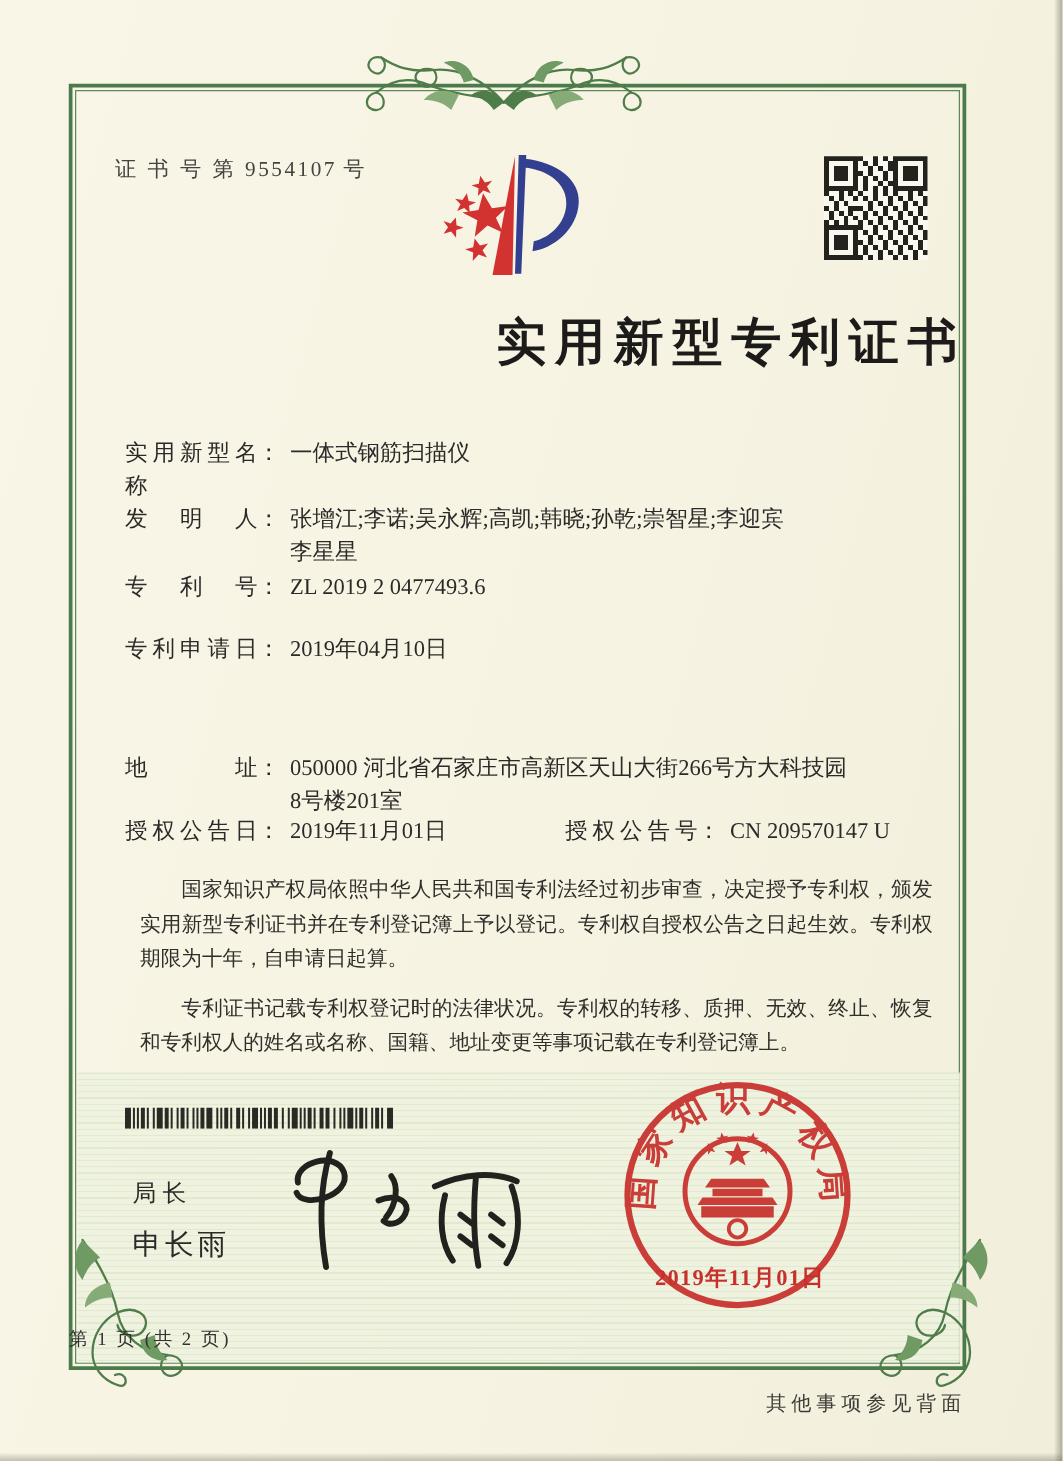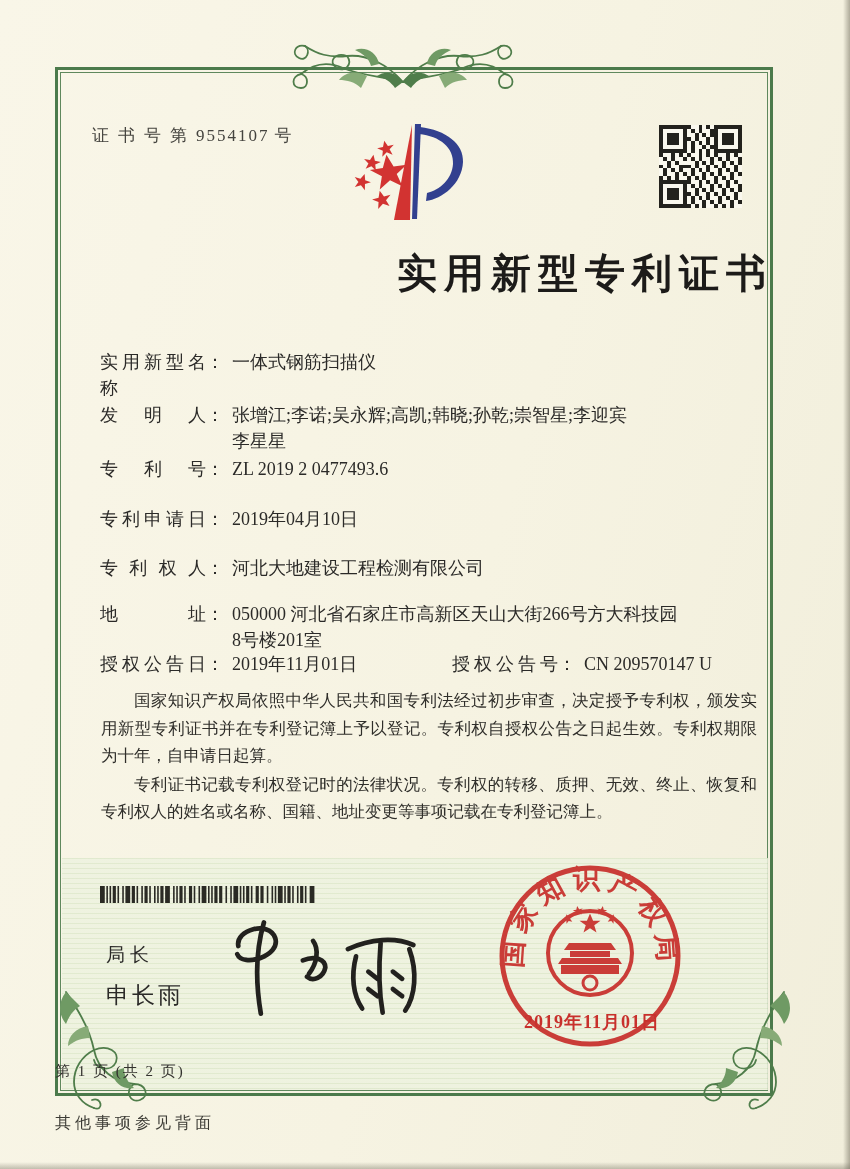--- a/index.html
+++ b/index.html
@@ -25,32 +25,32 @@
   .title{position:absolute;left:55px;top:246px;width:718px;text-align:right;
     font-size:40px;font-weight:700;letter-spacing:7px;color:#1c1b19;}
   .row{position:absolute;left:100px;font-size:18px;line-height:26px;}
   .lbl{display:inline-block;width:106px;text-align:justify;text-align-last:justify;vertical-align:top;color:#2b2a28;}
   .colon{margin-right:8px;vertical-align:top;}
   .val{display:inline-block;vertical-align:top;max-width:480px;}
   .second-pair{position:absolute;left:352px;top:0;white-space:nowrap;}
   .second-pair .lbl{width:106px;}
   .legal{position:absolute;left:100px;top:686px;width:658px;font-size:16.5px;
     line-height:27.5px;text-align:justify;color:#2f2e2a;}
-  .legal p{margin:1px;text-indent:2em;}
+  .legal p{margin:12px;text-indent:2em;}
   .barcode{position:absolute;left:100px;top:886px;width:216px;height:17px;}
   .barcode svg{width:100%;height:100%;display:block;}
   .director-title{position:absolute;left:106px;top:942px;font-size:19px;letter-spacing:5px;}
   .director-name{position:absolute;left:106px;top:980px;font-size:23px;letter-spacing:3px;}
   .signature{position:absolute;left:225px;top:913px;width:215px;height:105px;}
   .seal{position:absolute;left:492px;top:858px;width:196px;height:196px;opacity:.93;}
   .seal-date{position:absolute;left:512px;top:1010px;width:160px;text-align:center;
     color:#c8302c;font-size:18px;font-weight:600;letter-spacing:1px;}
   .page-info{position:absolute;left:55px;top:1062px;width:718px;text-align:left;
     font-size:15px;letter-spacing:2px;color:#33322e;}
-  .back-note{position:absolute;left:55px;top:1113px;width:718px;text-align:left;
+  .back-note{position:absolute;left:55px;top:1113px;width:718px;text-align:right;
     font-size:16px;letter-spacing:4px;color:#3c3b35;}
   .orn-top{position:absolute;left:283px;top:36px;width:240px;height:62px;}
   .orn-br{position:absolute;left:692px;top:986px;width:112px;height:128px;}
   .orn-bl{position:absolute;left:46px;top:986px;width:112px;height:128px;transform:scaleX(-1);}
 </style>
 </head>
 <body>
 
 <div class="page">
 
@@ -350,23 +350,20 @@
   </div>
 
   <div class="row" style="top:456px">
     <span class="lbl">专利号</span><span class="colon">：</span><span class="val">ZL 2019 2 0477493.6</span>
   </div>
 
   <div class="row" style="top:506px">
     <span class="lbl">专利申请日</span><span class="colon">：</span><span class="val">2019年04月10日</span>
   </div>
 
-  <div class="row" style="top:555px">
-    <span class="lbl">专利权人</span><span class="colon">：</span><span class="val">河北大地建设工程检测有限公司</span>
-  </div>
 
   <div class="row" style="top:601px">
     <span class="lbl">地址</span><span class="colon">：</span><span class="val"><span>050000 河北省石家庄市高新区天山大街266号方大科技园</span><br><span>8号楼201室</span></span>
   </div>
 
   <div class="row" style="top:651px;width:660px">
     <span class="lbl">授权公告日</span><span class="colon">：</span><span class="val">2019年11月01日</span>
     <span class="second-pair">
       <span class="lbl">授权公告号</span><span class="colon">：</span><span class="val">CN 209570147 U</span>
     </span>

